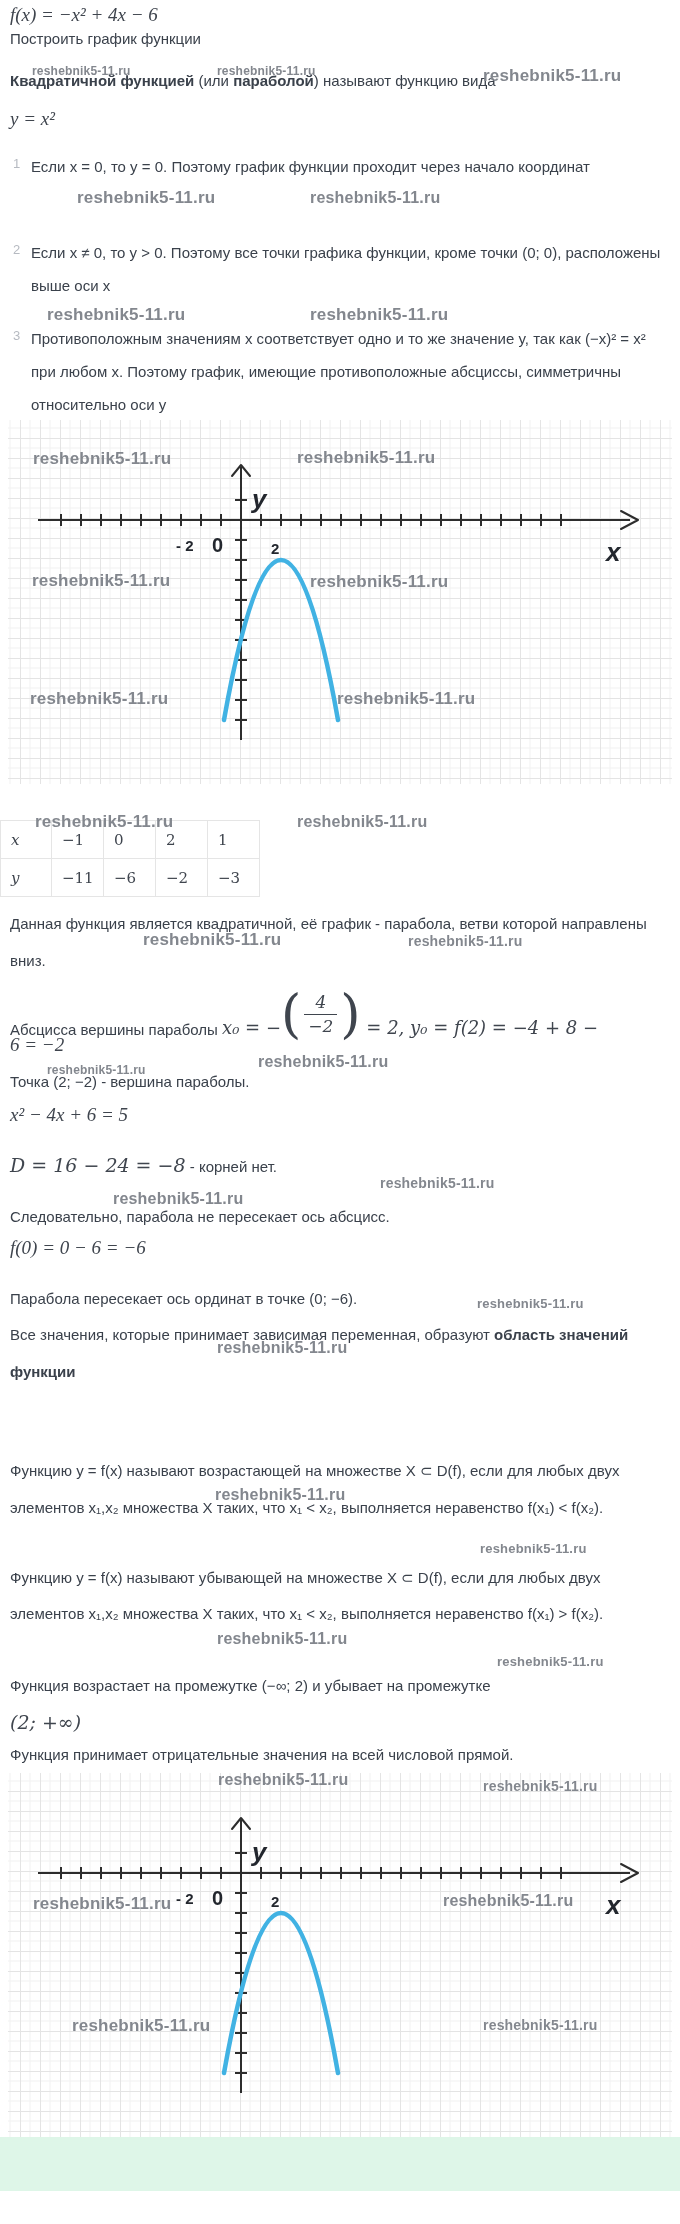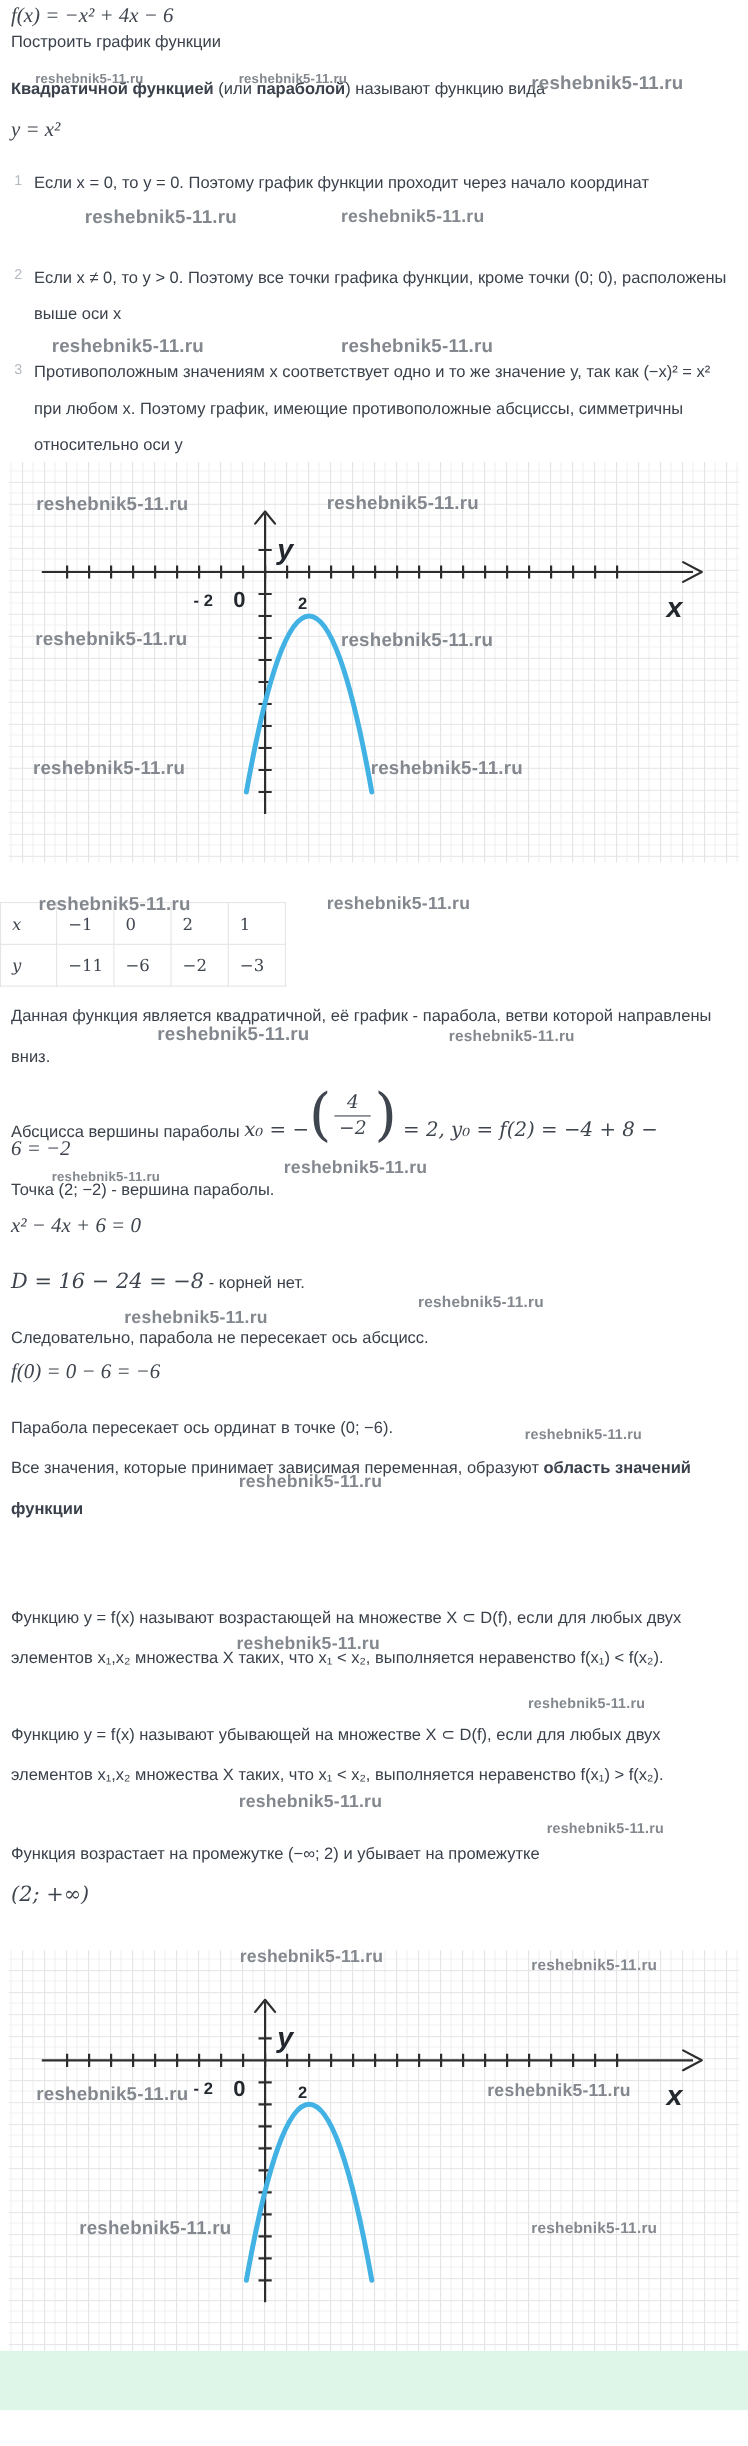--- a/index.html
+++ b/index.html
@@ -98,30 +98,31 @@
     </table>
 
   <div class="para" style="top:905px">Данная функция является квадратичной, её график - парабола, ветви которой направлены вниз.</div>
 
   <div class="frline">
     <span class="fr-sans">Абсцисса вершины параболы </span><span class="fr-math">x₀ = −</span><span class="paren">(</span><span class="frac"><span class="num">4</span><span class="den">−2</span></span><span class="paren">)</span><span class="fr-math"> = 2, y₀ = f(2) = −4 + 8 −</span>
   </div>
   <div class="mathline" style="top:1034px">6 = −2</div>
 
   <div class="para" style="top:1070px;line-height:24px">Точка (2; −2) - вершина параболы.</div>
-  <div class="mathline" style="top:1104px">x² − 4x + 6 = 0</div>
+  <div class="mathline" style="top:1104px">x² − 4x + 6 = 5</div>
   <div class="para" style="top:1152px;line-height:26px"><span class="serifbit">D = 16 − 24 = −8</span><span> - корней нет.</span></div>
   <div class="para" style="top:1205px;line-height:24px">Следовательно, парабола не пересекает ось абсцисс.</div>
   <div class="mathline" style="top:1237px">f(0) = 0 − 6 = −6</div>
   <div class="para" style="top:1287px;line-height:24px">Парабола пересекает ось ординат в точке (0; −6).</div>
 
   <div class="para" style="top:1316px"><span>Все значения, которые принимает зависимая переменная, образуют </span><b>область значений функции</b></div>
   <div class="para" style="top:1560px;line-height:36px">Функцию y = f(x) называют убывающей на множестве X ⊂ D(f), если для любых двух элементов x₁,x₂ множества X таких, что x₁ &lt; x₂, выполняется неравенство f(x₁) &gt; f(x₂).</div>
   <div class="para" style="top:1452px">Функцию y = f(x) называют возрастающей на множестве X ⊂ D(f), если для любых двух элементов x₁,x₂ множества X таких, что x₁ &lt; x₂, выполняется неравенство f(x₁) &lt; f(x₂).</div>
   <div class="para" style="top:1667px"><span>Функция возрастает на промежутке (−∞; 2) и убывает на промежутке </span><span class="serifbit" style="display:block">(2; +∞)</span></div>
+  <div class="para" style="top:1743px;line-height:24px">Функция принимает отрицательные значения на всей числовой прямой.</div>
 
   <svg class="graph" style="top:1771px" width="680" height="368" viewBox="0 0 680 368">
     <rect x="8" y="2" width="664" height="364" fill="url(#gridpat)"></rect>
     <g stroke="#2d2d2d" stroke-width="2" fill="none">
       <path d="M38 102H630"></path>
       <path d="M241 322V49"></path>
       <path d="M621 93 638 102 621 111" stroke-linejoin="round" stroke-linecap="round"></path>
       <path d="M232 58 241 47 250 58" stroke-linejoin="round" stroke-linecap="round"></path>
       <path d="M61 96v12M81 96v12M101 96v12M121 96v12M141 96v12M161 96v12M181 96v12M201 96v12M221 96v12M241 96v12M261 96v12M281 96v12M301 96v12M321 96v12M341 96v12M361 96v12M381 96v12M401 96v12M421 96v12M441 96v12M461 96v12M481 96v12M501 96v12M521 96v12M541 96v12M561 96v12"></path>
       <path d="M235 82h12M235 122h12M235 142h12M235 162h12M235 182h12M235 202h12M235 222h12M235 242h12M235 262h12M235 282h12M235 302h12"></path>

